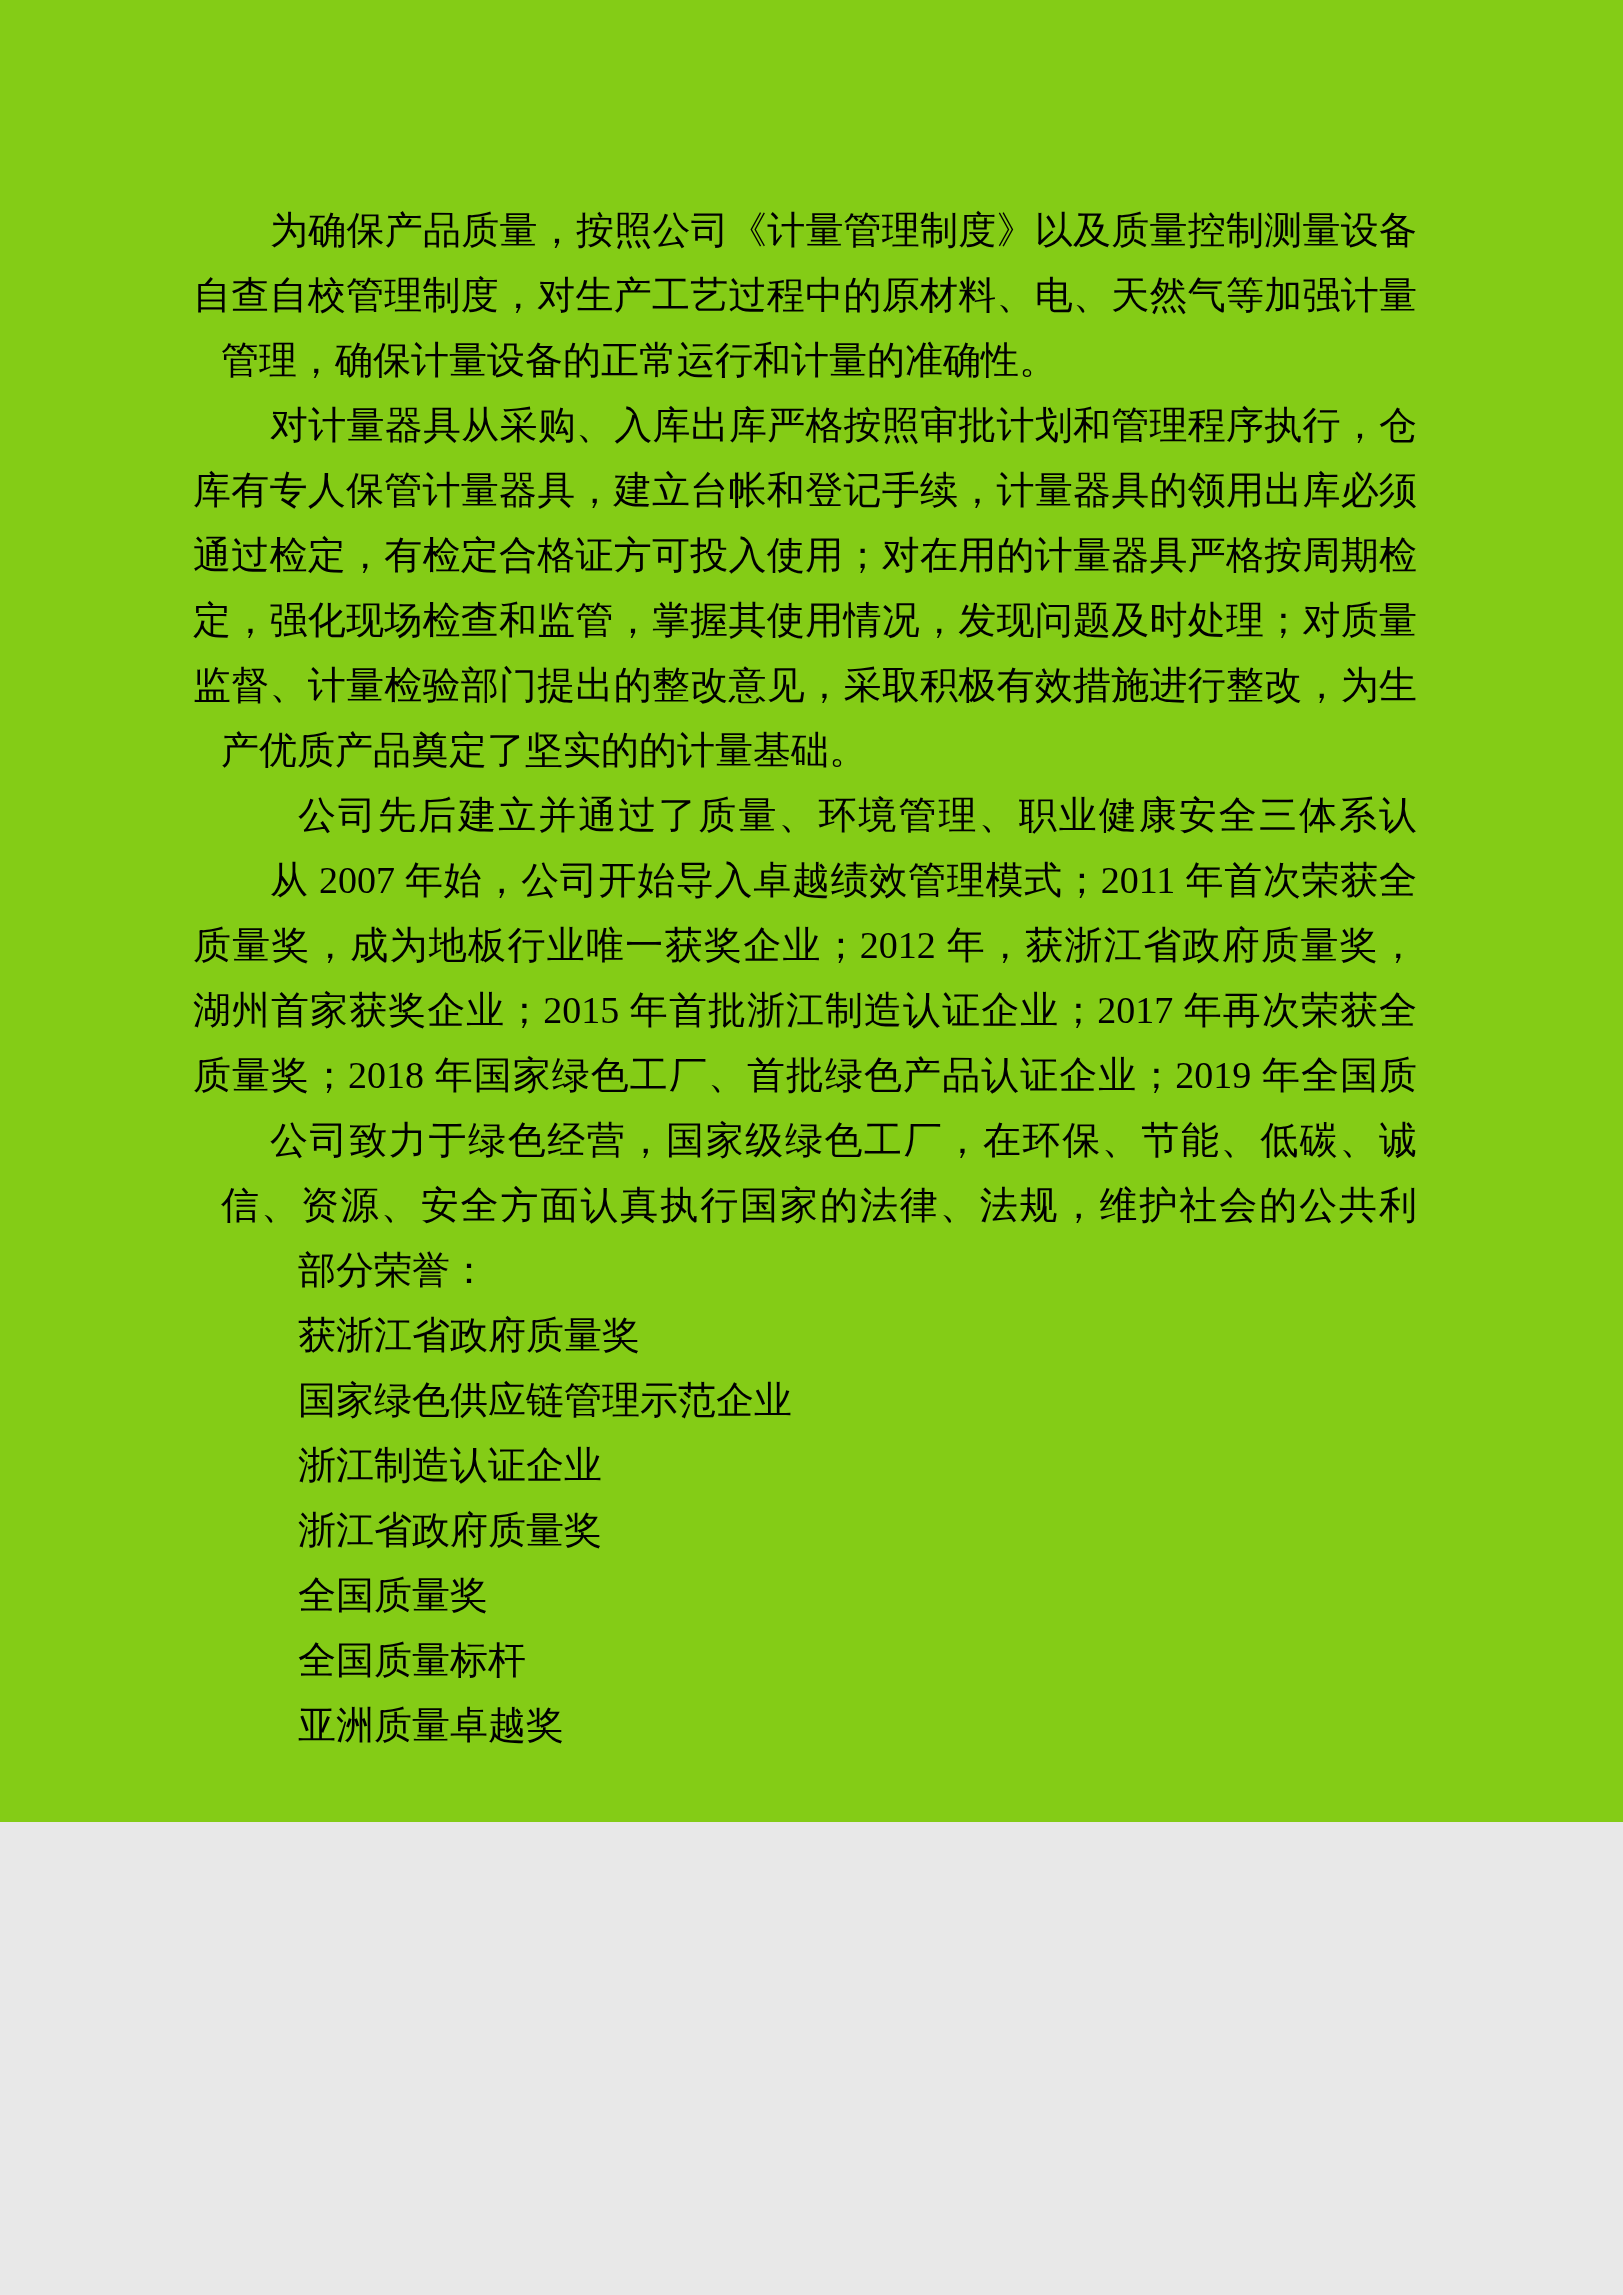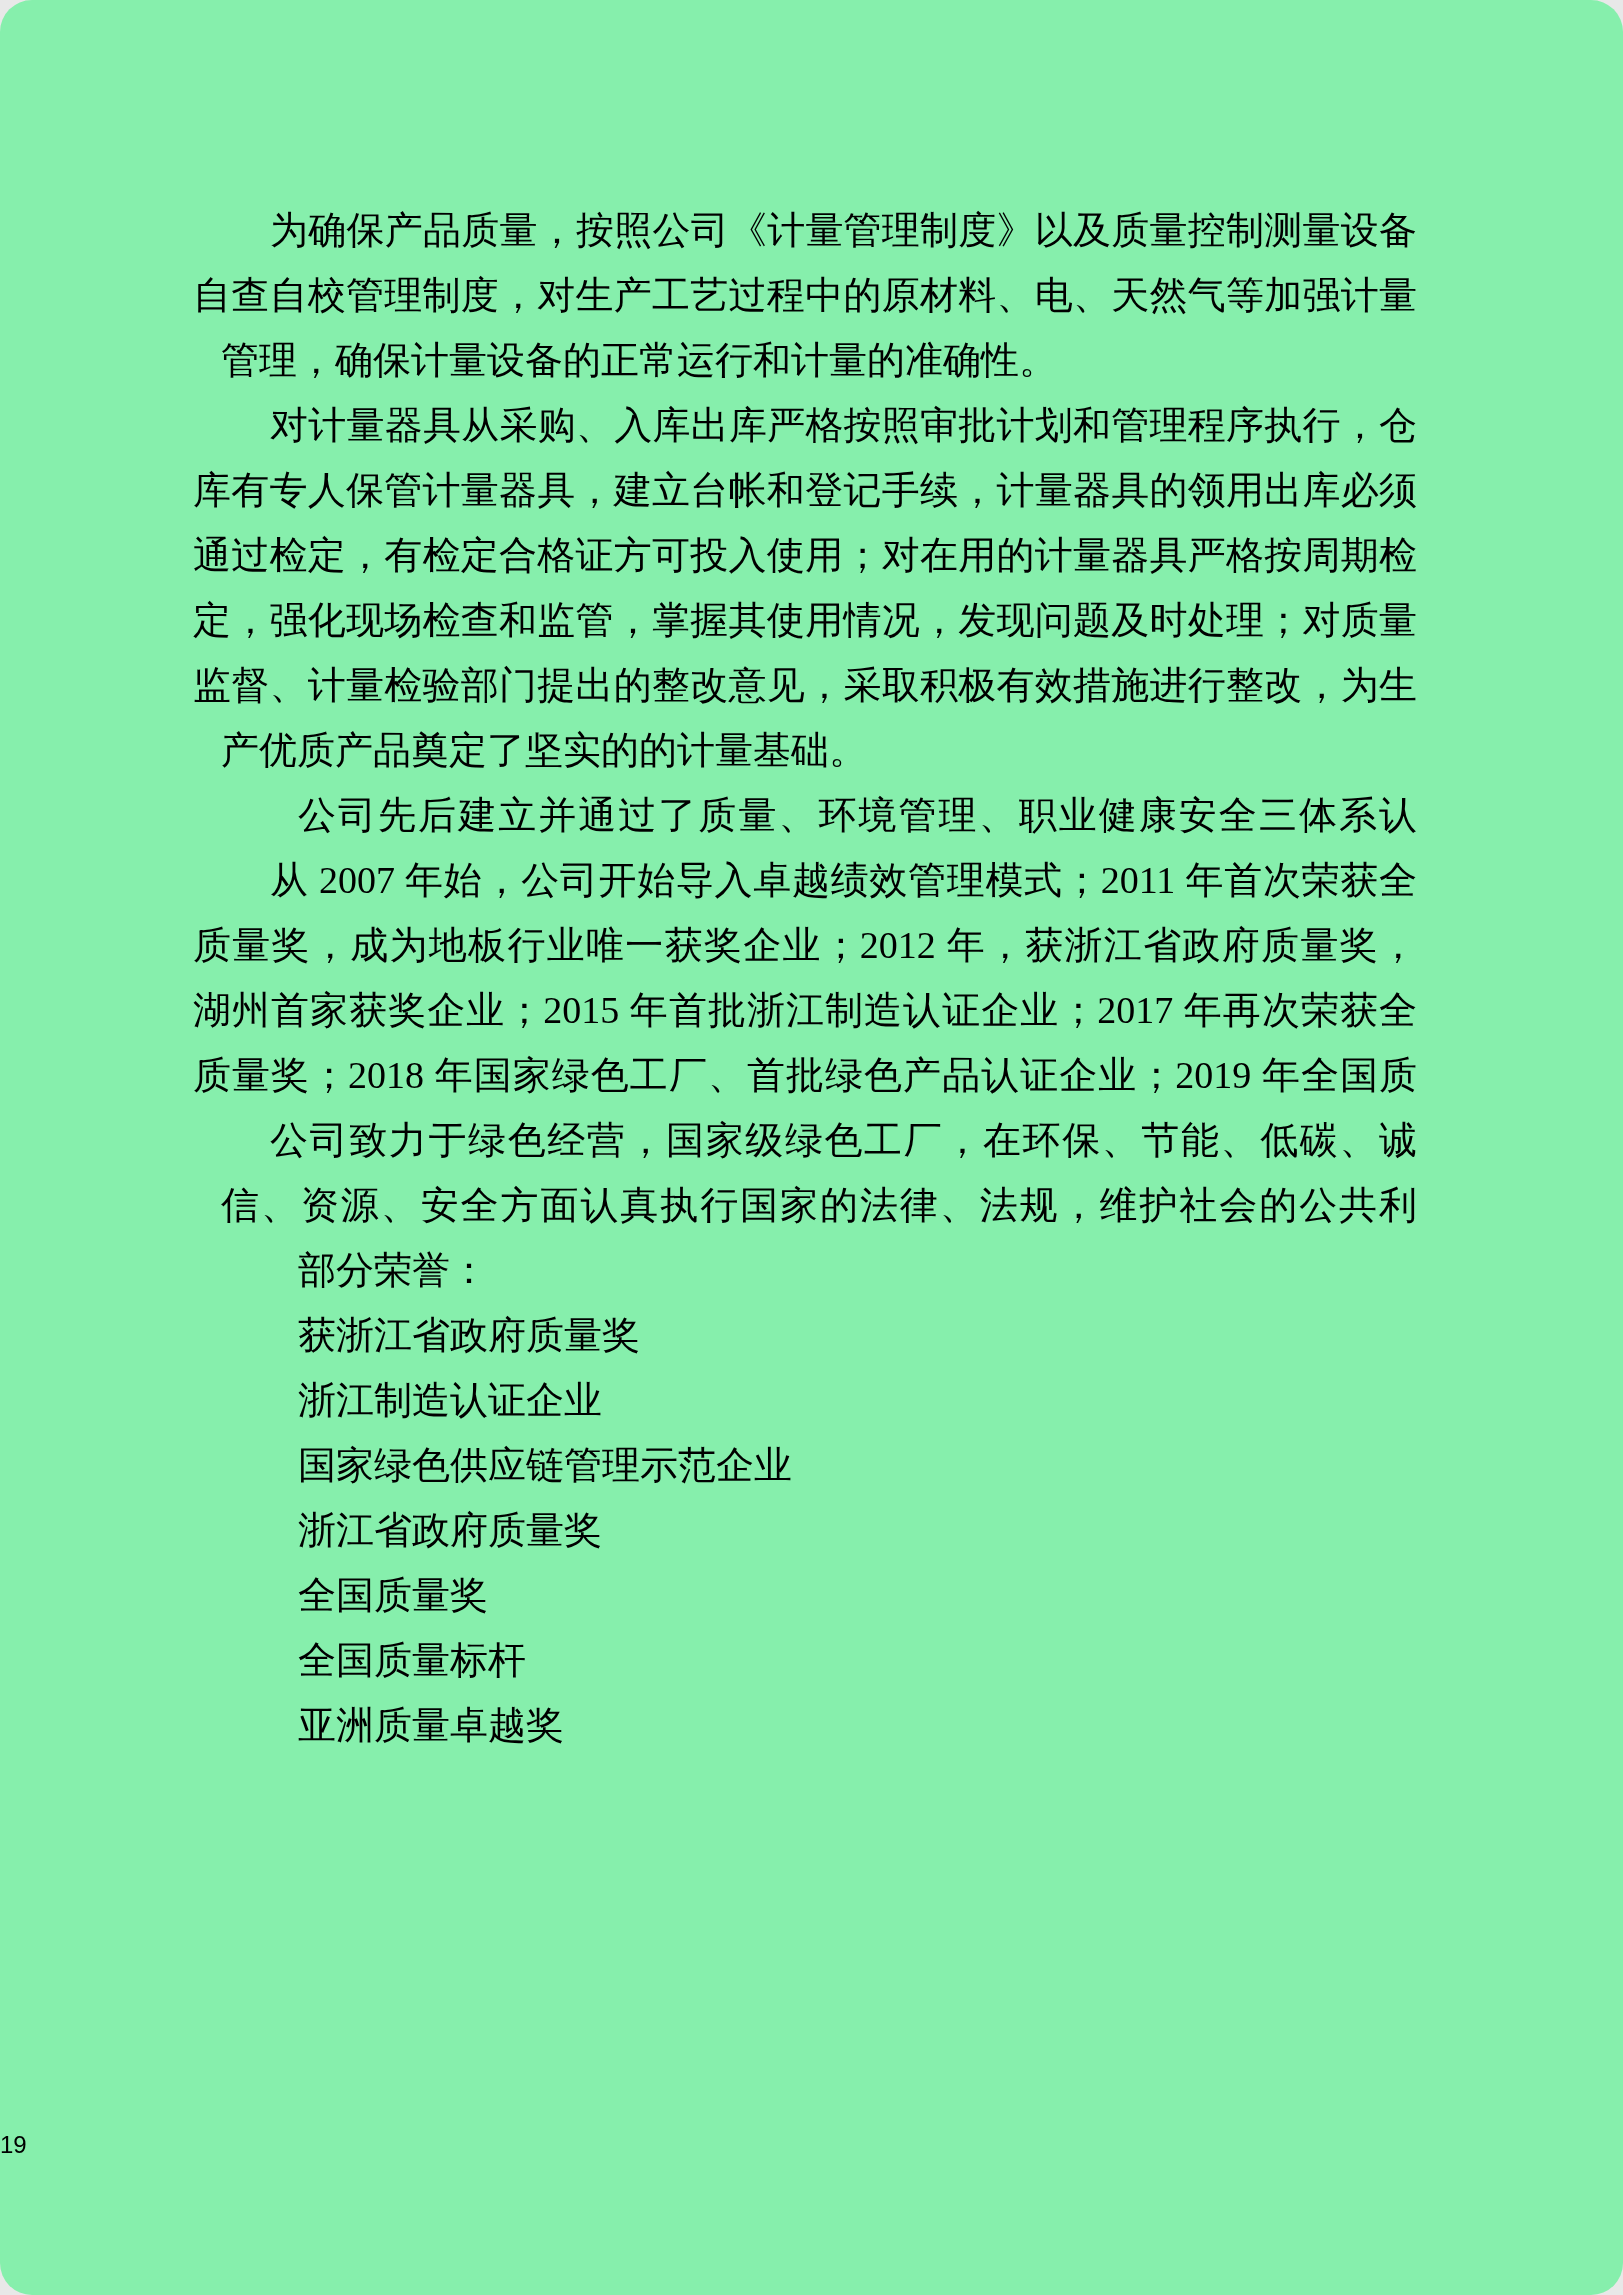--- a/index.html
+++ b/index.html
@@ -1,22 +1,21 @@
 <!DOCTYPE html>
 <html style="font-size:10.5px"><head>
 <meta charset="utf-8">
 <style>
   html, body { margin: 0; padding: 0; background: #e8e8e8; }
   .page {
     position: relative;
     width: 1623px;
-    height: 2295px;
-    background: #86efac;
+    height: 1822px;
+    background: #84cc16;
     overflow: hidden;
-    border-radius: 32px;
   }
   .content {
     position: absolute;
     left: 193px;
     top: 198px;
     width: 1224px;
   }
   .line {
     font-family: "Liberation Serif", "DejaVu Serif", serif;
     font-size: 38px;
@@ -64,22 +63,22 @@
     <div class="line full">质量奖，成为地板行业唯一获奖企业；2012 年，获浙江省政府质量奖，为</div>
     <div class="line full">湖州首家获奖企业；2015 年首批浙江制造认证企业；2017 年再次荣获全国</div>
     <div class="line full">质量奖；2018 年国家绿色工厂、首批绿色产品认证企业；2019 年全国质量</div>
 
     <div class="line indent full">公司致力于绿色经营，国家级绿色工厂，在环保、节能、低碳、诚</div>
     <div class="line end">信、资源、安全方面认真执行国家的法律、法规，维护社会的公共利益。</div>
 
     <div class="line indent end">部分荣誉：</div>
 
     <div class="line indent end">获浙江省政府质量奖</div>
+    <div class="line indent end">国家绿色供应链管理示范企业</div>
     <div class="line indent end">浙江制造认证企业</div>
-    <div class="line indent end">国家绿色供应链管理示范企业</div>
     <div class="line indent end">浙江省政府质量奖</div>
     <div class="line indent end">全国质量奖</div>
     <div class="line indent end">全国质量标杆</div>
     <div class="line indent end">亚洲质量卓越奖</div>
 
   </div>
 
   <div class="footer">19</div>
 </div>
 

